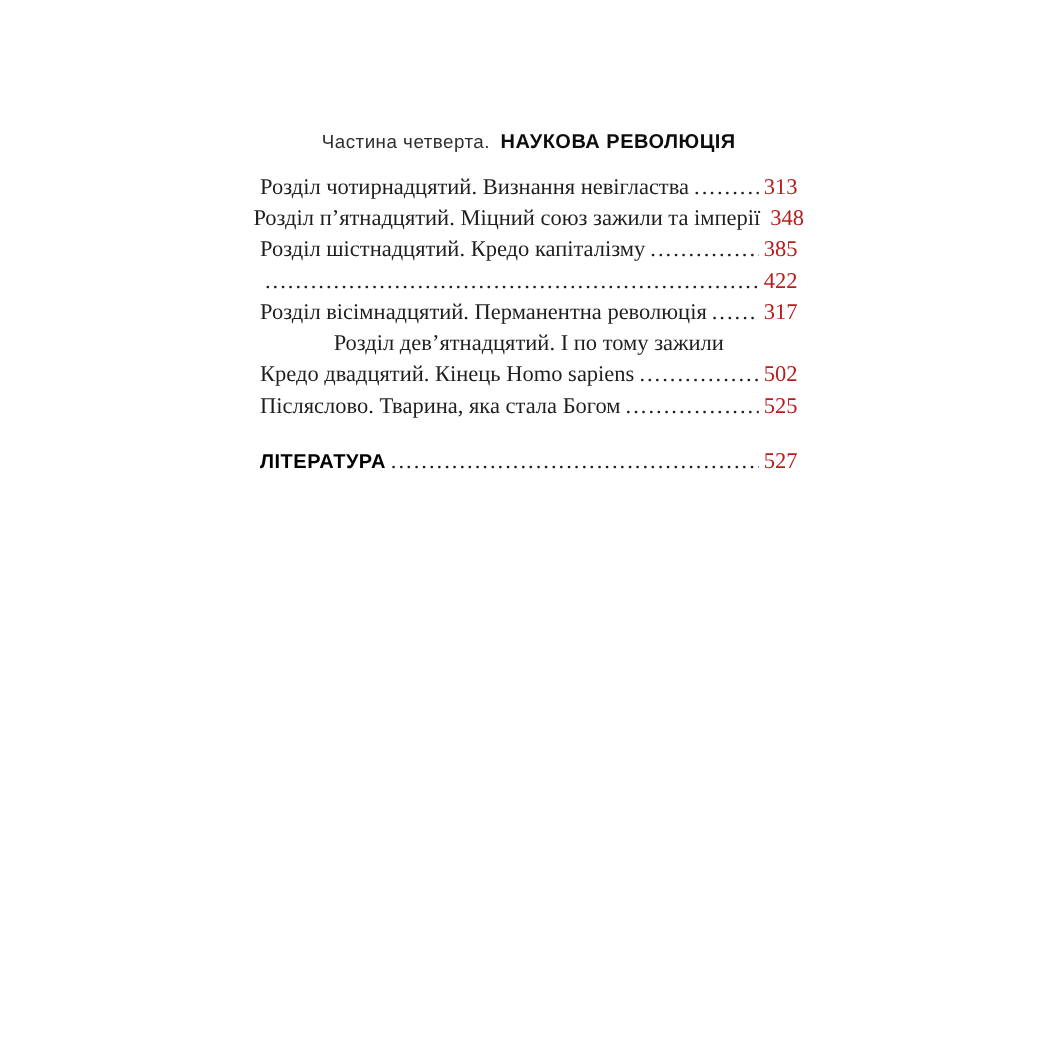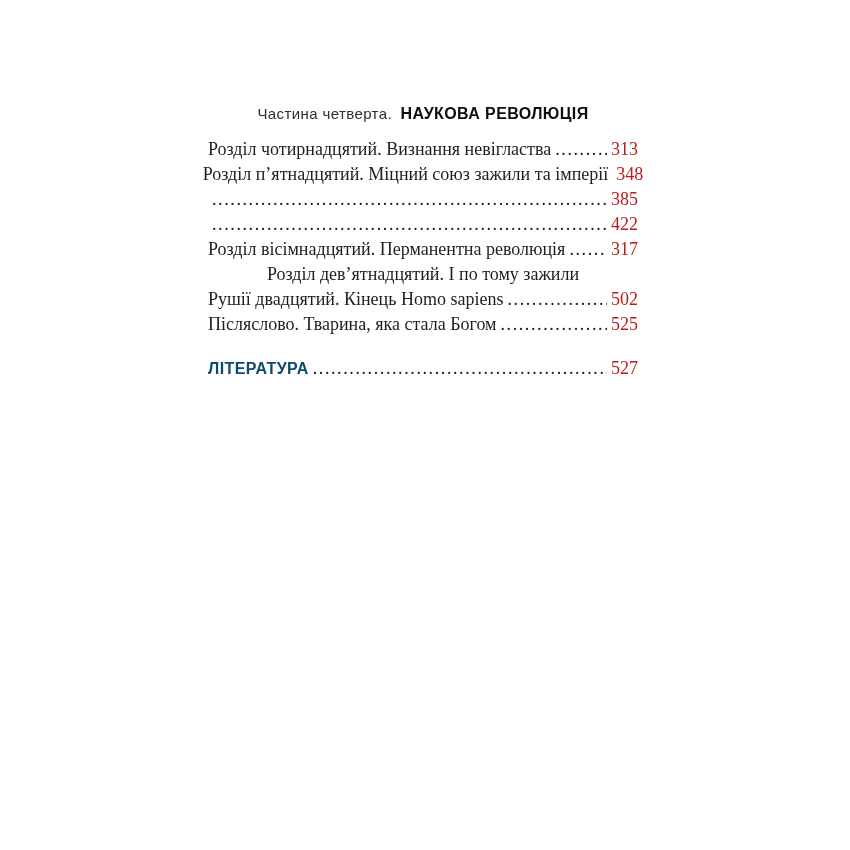--- a/index.html
+++ b/index.html
@@ -77,21 +77,21 @@
     color: #b91c1c;
   }
   .literature-row {
     margin-top: 19px;
   }
   .literature-title {
     font-family: "Liberation Sans", sans-serif;
     font-weight: 700;
     font-size: 16px;
     letter-spacing: 0.4px;
-    color: #0c4a6e;
+    color: #000000;
     flex: 0 0 auto;
   }
 </style>
 </head>
 <body>
 
 <div class="page-content">
 
   <div class="part-header">
     <span class="part-label">Частина четверта.</span>
@@ -103,37 +103,38 @@
         <span class="toc-title">Розділ чотирнадцятий. Визнання невігластва</span>
         <span class="dots"></span>
         <span class="page-num">313</span>
       </div>
       <div class="toc-row">
         <span class="toc-title">Розділ п’ятнадцятий. Міцний союз зажили та імперії</span>
         <span class="dots"></span>
         <span class="page-num">348</span>
       </div>
       <div class="toc-row">
+        <span class="toc-title">Розділ шістнадцятий. Кредо капіталізму</span>
         <span class="dots"></span>
         <span class="page-num">385</span>
       </div>
       <div class="toc-row">
         <span class="dots"></span>
         <span class="page-num">422</span>
       </div>
       <div class="toc-row">
         <span class="toc-title">Розділ вісімнадцятий. Перманентна революція</span>
         <span class="dots"></span>
         <span class="page-num">317</span>
       </div>
       <div class="toc-row">
         <span class="toc-title">Розділ дев’ятнадцятий. І по тому зажили</span>
       </div>
       <div class="toc-row">
-        <span class="toc-title">Рушії двадцятий. Кінець Homo sapiens</span>
+        <span class="toc-title">Кредо двадцятий. Кінець Homo sapiens</span>
         <span class="dots"></span>
         <span class="page-num">502</span>
       </div>
       <div class="toc-row">
         <span class="toc-title">Післяслово. Тварина, яка стала Богом</span>
         <span class="dots"></span>
         <span class="page-num">525</span>
       </div>
     </div>
 

